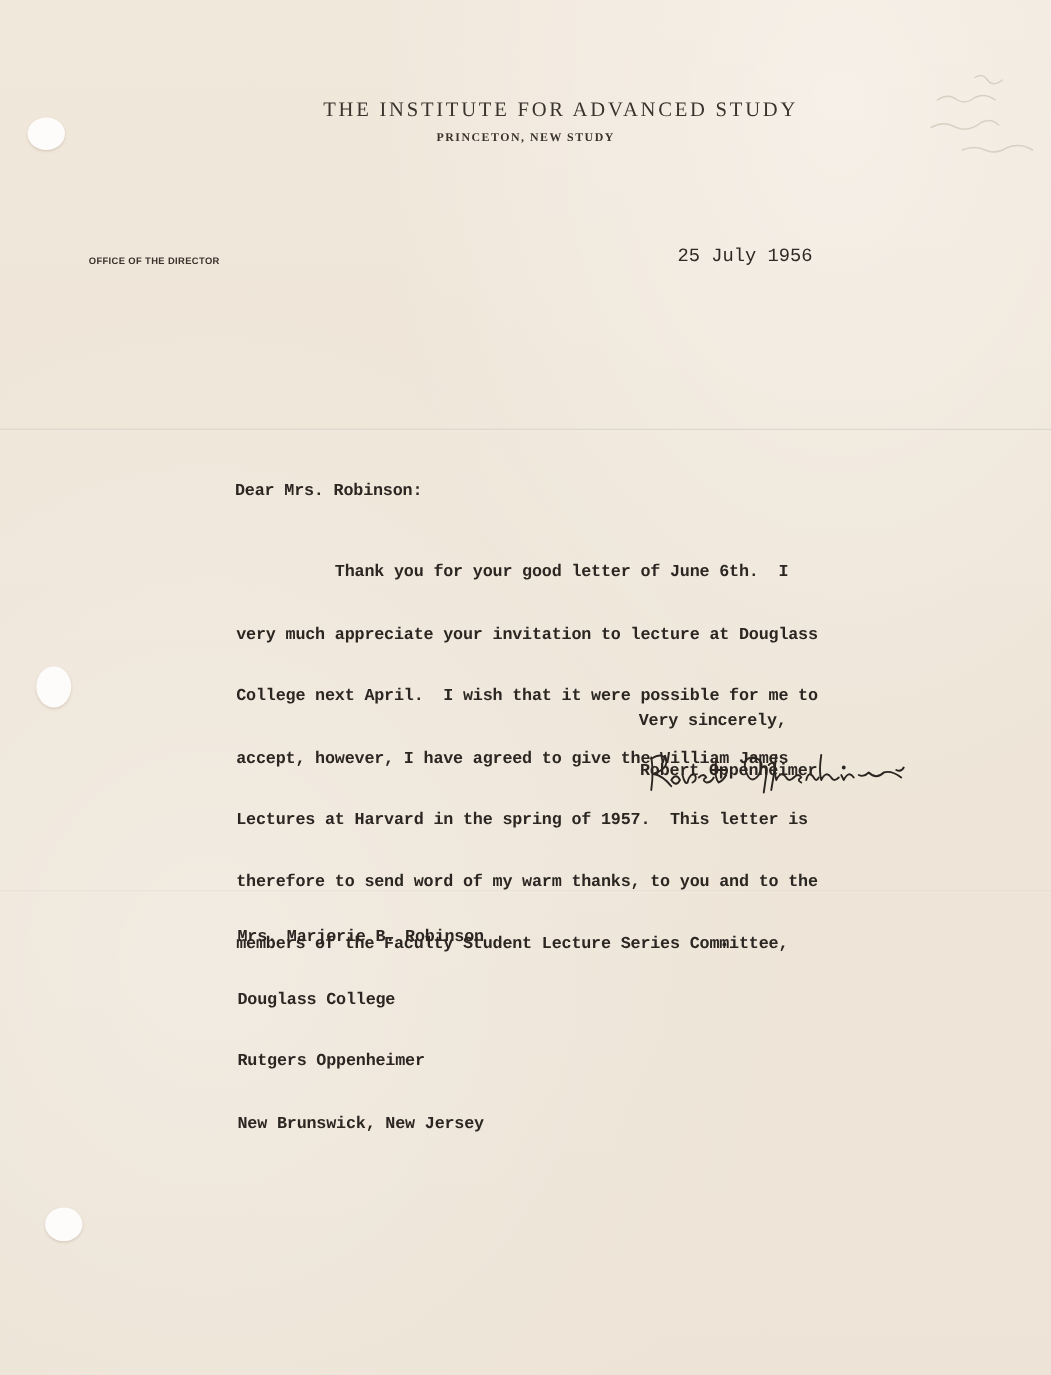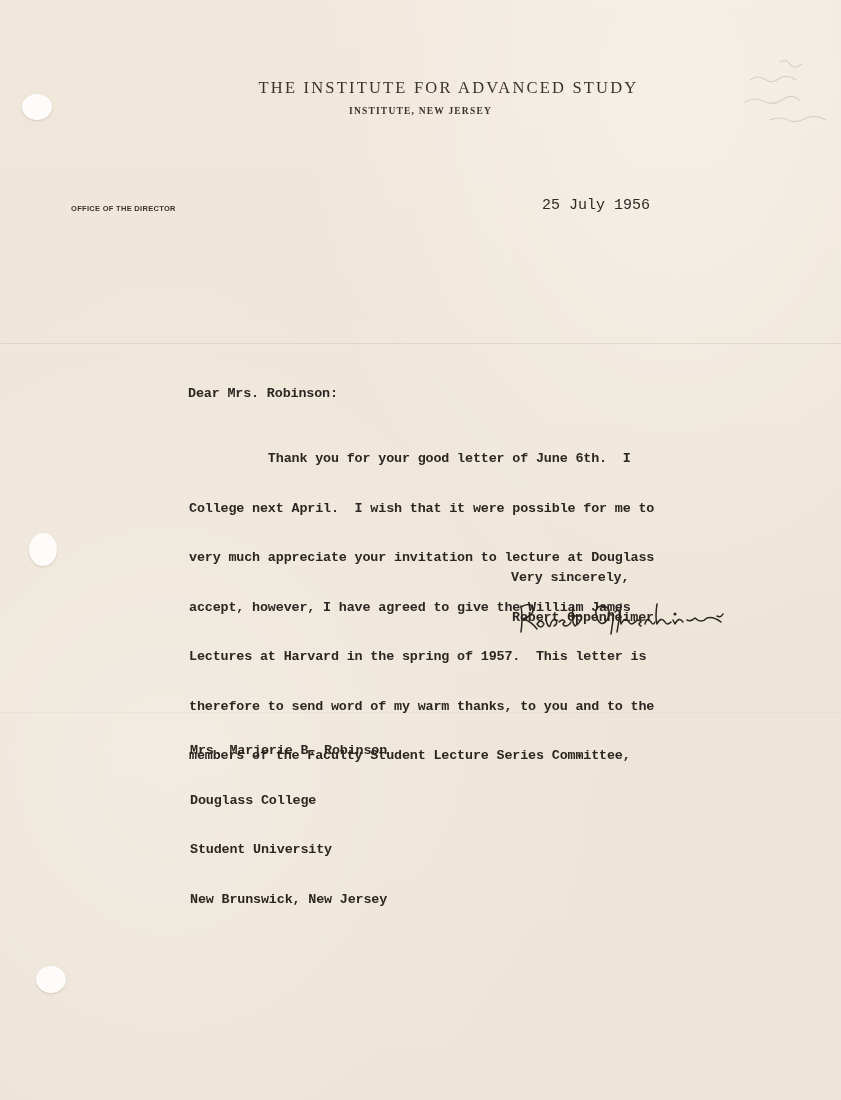--- a/index.html
+++ b/index.html
@@ -120,31 +120,31 @@
 <svg class="pencil" viewBox="0 0 95 80">
   <g fill="none" stroke="#cfc4b6" stroke-width="1.2" stroke-linecap="round" opacity="0.7">
     <path d="M40 12 q6 -4 10 2 q4 6 12 0"></path>
     <path d="M10 30 q8 -6 16 0 q6 4 14 -2 q8 -4 16 2"></path>
     <path d="M5 52 q10 -6 20 0 q10 4 20 -4 q8 -4 14 2"></path>
     <path d="M30 70 q10 -4 18 0 q8 4 18 -2 q10 -4 20 2"></path>
   </g>
 </svg>
 
 <div class="letterhead lh-title">THE INSTITUTE FOR ADVANCED STUDY</div>
-<div class="letterhead lh-sub">INSTITUTE, NEW JERSEY</div>
+<div class="letterhead lh-sub">PRINCETON, NEW STUDY</div>
 <div class="office">OFFICE OF THE DIRECTOR</div>
 
 <div class="date">25 July 1956</div>
 
 <div class="typed salutation">Dear Mrs. Robinson:</div>
 
 <div class="typed body-text">
   <div>          Thank you for your good letter of June 6th.  I</div>
+  <div>very much appreciate your invitation to lecture at Douglass</div>
   <div>College next April.  I wish that it were possible for me to</div>
-  <div>very much appreciate your invitation to lecture at Douglass</div>
   <div>accept, however, I have agreed to give the William James</div>
   <div>Lectures at Harvard in the spring of 1957.  This letter is</div>
   <div>therefore to send word of my warm thanks, to you and to the</div>
   <div>members of the Faculty Student Lecture Series Committee,</div>
 </div>
 
 <div class="typed closing">Very sincerely,</div>
 
 <svg class="signature" viewBox="0 0 215 40">
   <g fill="none" stroke="#2a2520" stroke-width="1.5" stroke-linecap="round" stroke-linejoin="round">
@@ -167,17 +167,17 @@
     <path d="M170 22 q4 2 8 -2 q6 6 12 0 q6 -2 14 4"></path>
     <path d="M200 18 q4 2 6 -2"></path>
   </g>
 </svg>
 
 <div class="typed typed-name">Robert Oppenheimer</div>
 
 <div class="typed address">
   <div>Mrs. Marjorie B. Robinson</div>
   <div>Douglass College</div>
-  <div>Student University</div>
+  <div>Rutgers Oppenheimer</div>
   <div>New Brunswick, New Jersey</div>
 </div>
 
 <div class="speck"></div>
 
 </body></html>

